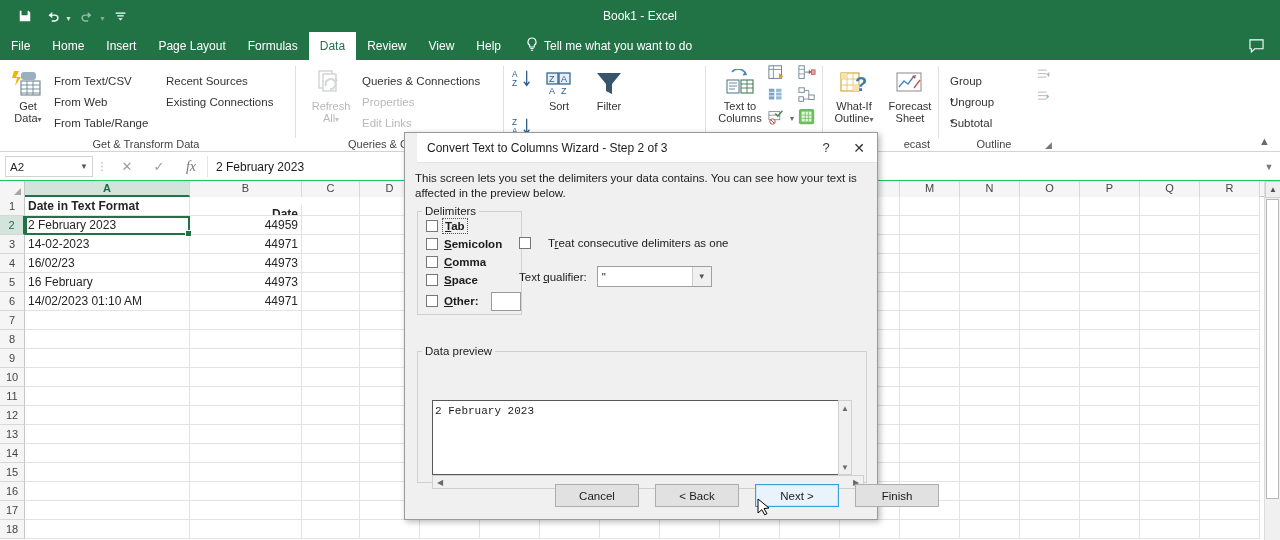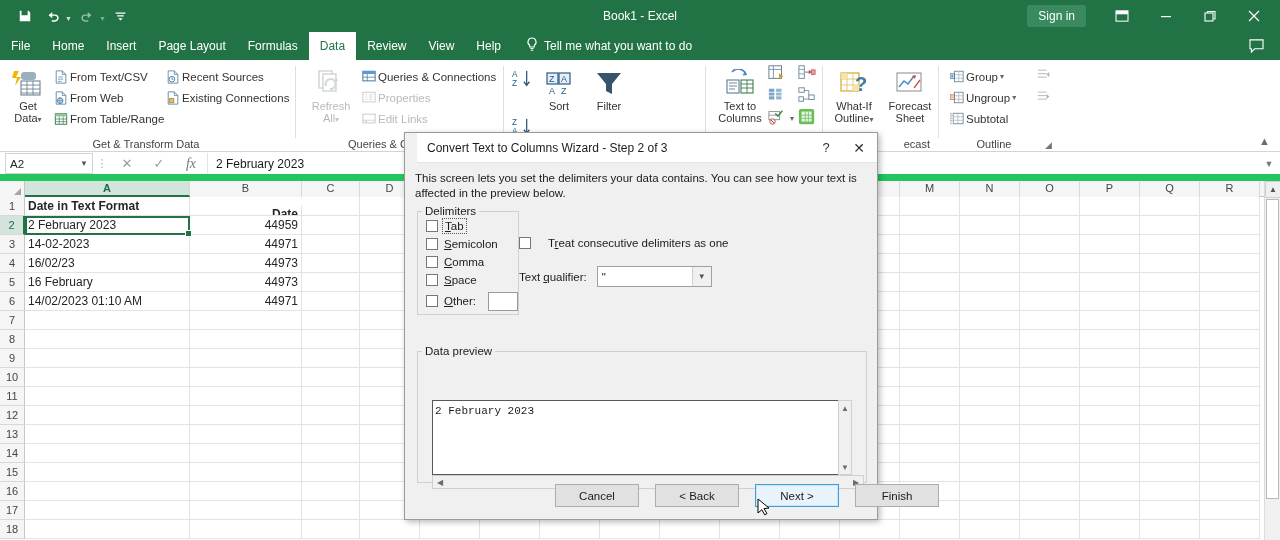--- a/index.html
+++ b/index.html
@@ -59,30 +59,30 @@
   .glabel{
     position:absolute; bottom:2px; width:100%; text-align:center;
     font-size:11px; color:#444; white-space:nowrap;
   }
   .bigbtn{
     display:flex; flex-direction:column; align-items:center; justify-content:flex-start;
     padding-top:4px; font-size:11px; color:#333; text-align:center; line-height:12px;
   }
   .bigbtn .bi{ height:32px; display:flex; align-items:center; }
   .smallitem{
-    display:flex; align-items:center; gap:2px; font-size:11.5px; color:#333;
-    height:21px; white-space:nowrap;
+    display:flex; align-items:flex-start; gap:9px; font-size:11.5px; color:#333;
+    height:21px; white-space:nowrap;flex-direction:column;
   }
   .smallitem.disabled{ color:#b9b9b9; }
   .caret{ font-size:8px; color:#666; }
 
   
   #fbar{
     position:absolute; left:0; top:153px; width:1280px; height:28px;
-    background:#fff; display:flex; align-items:center; border-bottom:7px solid #22c55e;
+    background:#fff; display:flex; align-items:center; border-bottom:1px solid #22c55e;
   }
   #namebox{
     width:88px; height:21px; margin-left:5px; border:1px solid #d3d3d3; background:#fff;
     display:flex; align-items:center; padding:0 4px; font-size:11.5px;
   }
   #namebox .nb-caret{ margin-left:auto; font-size:8px; color:#555; }
   .fb-dots{ width:18px; text-align:center; color:#a8a8a8; font-size:11px; letter-spacing:0;}
   .fb-ico{ width:32px; text-align:center; color:#9c9c9c; font-size:13px; }
   .fb-ico.fx{ font-style:italic; font-family:"Liberation Serif", serif; color:#777; font-size:14px;}
   #fbinput{
@@ -162,21 +162,21 @@
   .dlg-btns{ margin-left:auto; display:flex; }
   .dlg-q{ width:30px; height:30px; display:flex; align-items:center; justify-content:center;
           font-size:13px; color:#333; }
   .dlg-x{ width:36px; height:30px; display:flex; align-items:center; justify-content:center;
           font-size:14px; color:#333; }
   #dlg-desc{ padding:8px 10px 0 10px; line-height:15px; font-size:11.5px; }
   fieldset.grp{
     position:absolute; border:1px solid #d0d0d0; margin:0; padding:0;
   }
   fieldset.grp legend{ padding:0 3px; font-size:11.5px; color:#1b1b1b; margin-left:4px;}
-  .cbrow{ display:flex; align-items:center; gap:6px; height:18px; padding-left:8px; }
+  .cbrow{ display:flex; align-items:center; gap:6px; height:18px; padding-left:8px;font-weight:bold; }
   .cbox{
     width:12px; height:12px; border:1px solid #767676; background:#fff; flex:0 0 12px;
   }
   .cblabel{ font-size:11.5px; }
   .cblabel u{ text-decoration:underline; }
   .focusdots{ outline:1px dotted #555; outline-offset:1px; padding:0 1px;}
   #othbox{ width:30px; height:19px; border:1px solid #9a9a9a; background:#fff; margin-left:6px;}
   #tqual{
     width:115px; height:21px; border:1px solid #a0a0a0; background:#fff;
     display:flex; align-items:center; padding-left:4px; font-size:11.5px;
@@ -235,45 +235,20 @@
     </div>
     <span class="qat-caret" style="color:#7fae95">▼</span>
     <div class="qat-btn">
       <svg width="13" height="13" viewBox="0 0 16 16">
           <path fill="#fff" d="M2 3h12v1.6H2zM4 6.5h8V8H4z"></path>
           <path fill="#fff" d="M5.2 10l2.8 3 2.8-3z"></path>
         </svg>
     </div>
   </div>
   <div class="title-text">Book1  -  Excel</div>
-  <div class="win-right">
-    <button class="signin">Sign in</button>
-    <div class="wbtn">
-      <svg width="14" height="12" viewBox="0 0 16 14">
-          <rect x="1" y="1" width="14" height="12" fill="none" stroke="#fff" stroke-width="1.2"></rect>
-          <rect x="1" y="1" width="14" height="4" fill="#fff"></rect>
-        </svg>
-    </div>
-    <div class="wbtn">
-      <svg width="12" height="12" viewBox="0 0 12 12">
-          <rect x="1" y="6" width="10" height="1.2" fill="#fff"></rect>
-        </svg>
-    </div>
-    <div class="wbtn">
-      <svg width="12" height="12" viewBox="0 0 12 12">
-          <rect x="1" y="3" width="8" height="8" fill="none" stroke="#fff" stroke-width="1.1"></rect>
-          <path d="M3.5 3V1.5h7.5V9H9.5" fill="none" stroke="#fff" stroke-width="1.1"></path>
-        </svg>
-    </div>
-    <div class="wbtn">
-      <svg width="12" height="12" viewBox="0 0 12 12">
-          <path d="M1 1l10 10M11 1L1 11" stroke="#fff" stroke-width="1.2"></path>
-        </svg>
-    </div>
-  </div>
 </div>
 
 <div id="tabbar">
   <div class="tab">File</div>
   <div class="tab">Home</div>
   <div class="tab">Insert</div>
   <div class="tab">Page Layout</div>
   <div class="tab">Formulas</div>
   <div class="tab active">Data</div>
   <div class="tab">Review</div>

